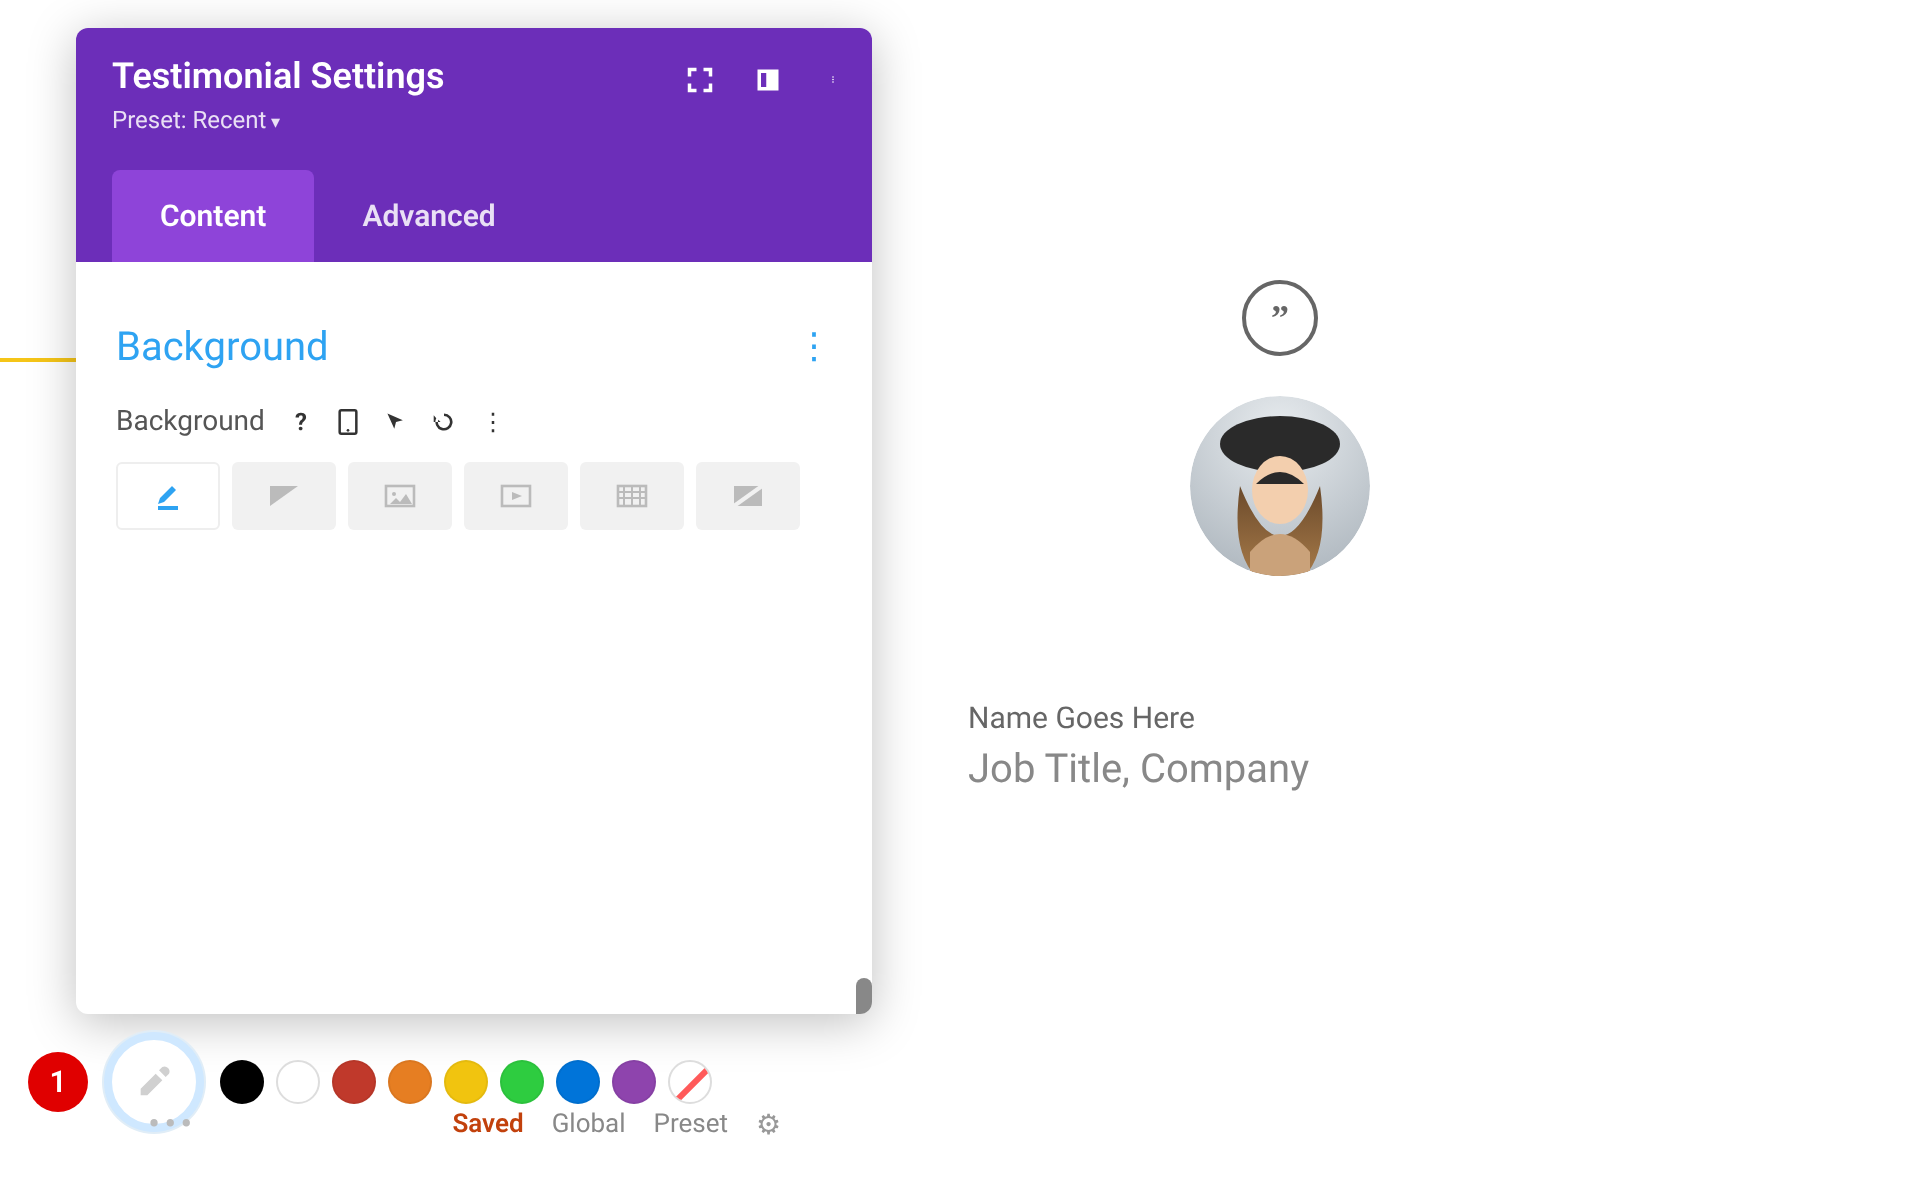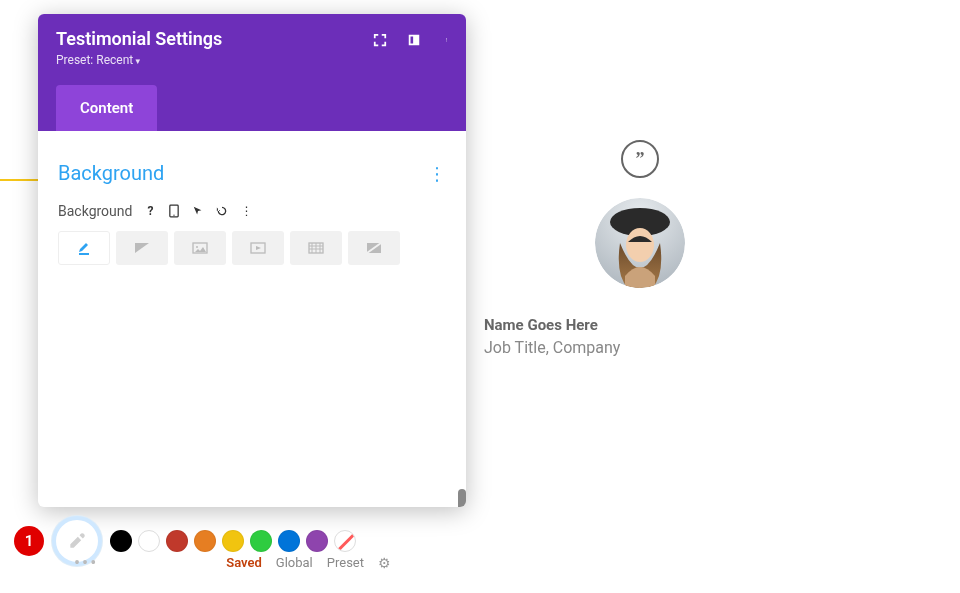--- a/index.html
+++ b/index.html
@@ -1,21 +1,21 @@
 <!DOCTYPE html>
 <html><head>
 <meta charset="utf-8">
 <style>
   * { box-sizing: border-box; margin: 0; padding: 0; }
   html, body { width: 960px; height: 593px; font-family: -apple-system, "Segoe UI", Roboto, "Open Sans", sans-serif; background: #fff; overflow: hidden; position: relative; }
   .bg-left-text { position: absolute; left: -400px; top: 75px; width: 440px; font-size: 34px; font-weight: 400; line-height: 56px; color: #333; letter-spacing: 0.5px; }
   .bg-left-text .row { white-space: nowrap; }
   .bg-yellow { position: absolute; left: 0; top: 179px; width: 44px; height: 2px; background: #f5c518; }
   .bg-heading { position: absolute; left: 200px; top: 30px; font-size: 70px; font-weight: 900; letter-spacing: -1px; color: #111; }
-  .panel { position: absolute; left: 38px; top: 14px; width: 428px; height: 493px; border-radius: 6px; box-shadow: 0 4px 24px rgba(0,0,0,0.25); background: #fff; display: flex; flex-direction: column; overflow: hidden; }
+  .panel { position: absolute; left: 38px; top: 14px; width: 398px; height: 493px; border-radius: 6px; box-shadow: 0 4px 24px rgba(0,0,0,0.25); background: #fff; display: flex; flex-direction: column; overflow: hidden; }
   .panel-header { background: #6c2eb9; color: #fff; padding: 14px 18px 0 18px; position: relative; }
   .panel-title { font-size: 18px; font-weight: 600; }
   .panel-preset { font-size: 12px; opacity: 0.85; margin-top: 4px; }
   .panel-preset::after { content: " ▾"; font-size: 9px; }
   .panel-header-icons { position: absolute; right: 10px; top: 18px; display: flex; gap: 18px; align-items: center; }
   .hi { width: 16px; height: 16px; display: inline-flex; align-items: center; justify-content: center; cursor: pointer; }
   .hi svg { fill: #fff; }
   .tabs { display: flex; margin-top: 18px; text-align: right; }
   .tab { flex: 0 0 auto; padding: 14px 24px 14px 24px; font-size: 15px; font-weight: 600; color: rgba(255,255,255,0.85); cursor: pointer; }
   .tab.active { background: #8e44d9; color: #fff; border-radius: 4px 4px 0 0; }
@@ -45,22 +45,22 @@
   .swatch.none::after { content: ""; position: absolute; left: -3px; top: 50%; width: 28px; height: 3px; background: #ff5a5a; transform: rotate(-45deg); }
   .strip-lower { position: absolute; left: 60px; bottom: 0px; display: flex; align-items: center; gap: 14px; font-size: 13px; }
   .dots3 { color: #bbb; font-size: 18px; letter-spacing: 2px; cursor: pointer; }
   .strip-lower .lk { color: #888; cursor: pointer; }
   .strip-lower .lk.active { color: #c2410c; font-weight: 600; }
   .strip-lower .gear { color: #999; font-size: 14px; cursor: pointer; }
   .preview { position: absolute; left: 470px; top: 140px; width: 340px; display: flex; flex-direction: column; align-items: center; }
   .quote-ring { width: 38px; height: 38px; border: 2px solid #666; border-radius: 50%; display: flex; align-items: center; justify-content: center; color: #666; font-size: 18px; font-weight: 700; font-family: Georgia, serif; margin-bottom: 20px; }
   .avatar { width: 90px; height: 90px; border-radius: 50%; overflow: hidden; display: flex; align-items: center; justify-content: center; }
   .avatar svg { width: 90px; height: 90px; }
-  .name-line { margin-top: 28px; font-size: 15px; font-weight: 700; color: #666; align-self: flex-start; margin-left: 14px; }
-  .job-line { font-size: 16px; color: #888; align-self: flex-start; margin-left: 14px; margin-top: 4px; }
+  .name-line { margin-top: 62px; font-size: 15px; font-weight: 400; color: #666; align-self: flex-start; margin-left: 14px; }
+  .job-line { font-size: 20px; color: #888; align-self: flex-start; margin-left: 14px; margin-top: 4px; }
 </style>
 </head>
 <body>
 
 <div class="bg-heading">ners</div>
 <div class="bg-yellow"></div>
 <div class="bg-left-text">
   <div class="row">dol</div>
   <div class="row">t, s</div>
   <div class="row">oor</div>
@@ -87,20 +87,21 @@
       <span class="hi">
           <svg viewBox="0 0 16 16" width="4" height="14">
             <circle cx="2" cy="2" r="1.6"></circle>
             <circle cx="2" cy="7" r="1.6"></circle>
             <circle cx="2" cy="12" r="1.6"></circle>
           </svg>
         </span>
     </div>
     <div class="tabs">
       <div class="tab active">Content</div>
+      <div class="tab">Advanced</div>
     </div>
   </div>
 
   <div class="panel-body">
     <div class="section-row">
       <div class="section-title">Background</div>
       <div class="section-menu">⋮</div>
     </div>
     <div class="field-row">
       <span class="field-label">Background</span>

